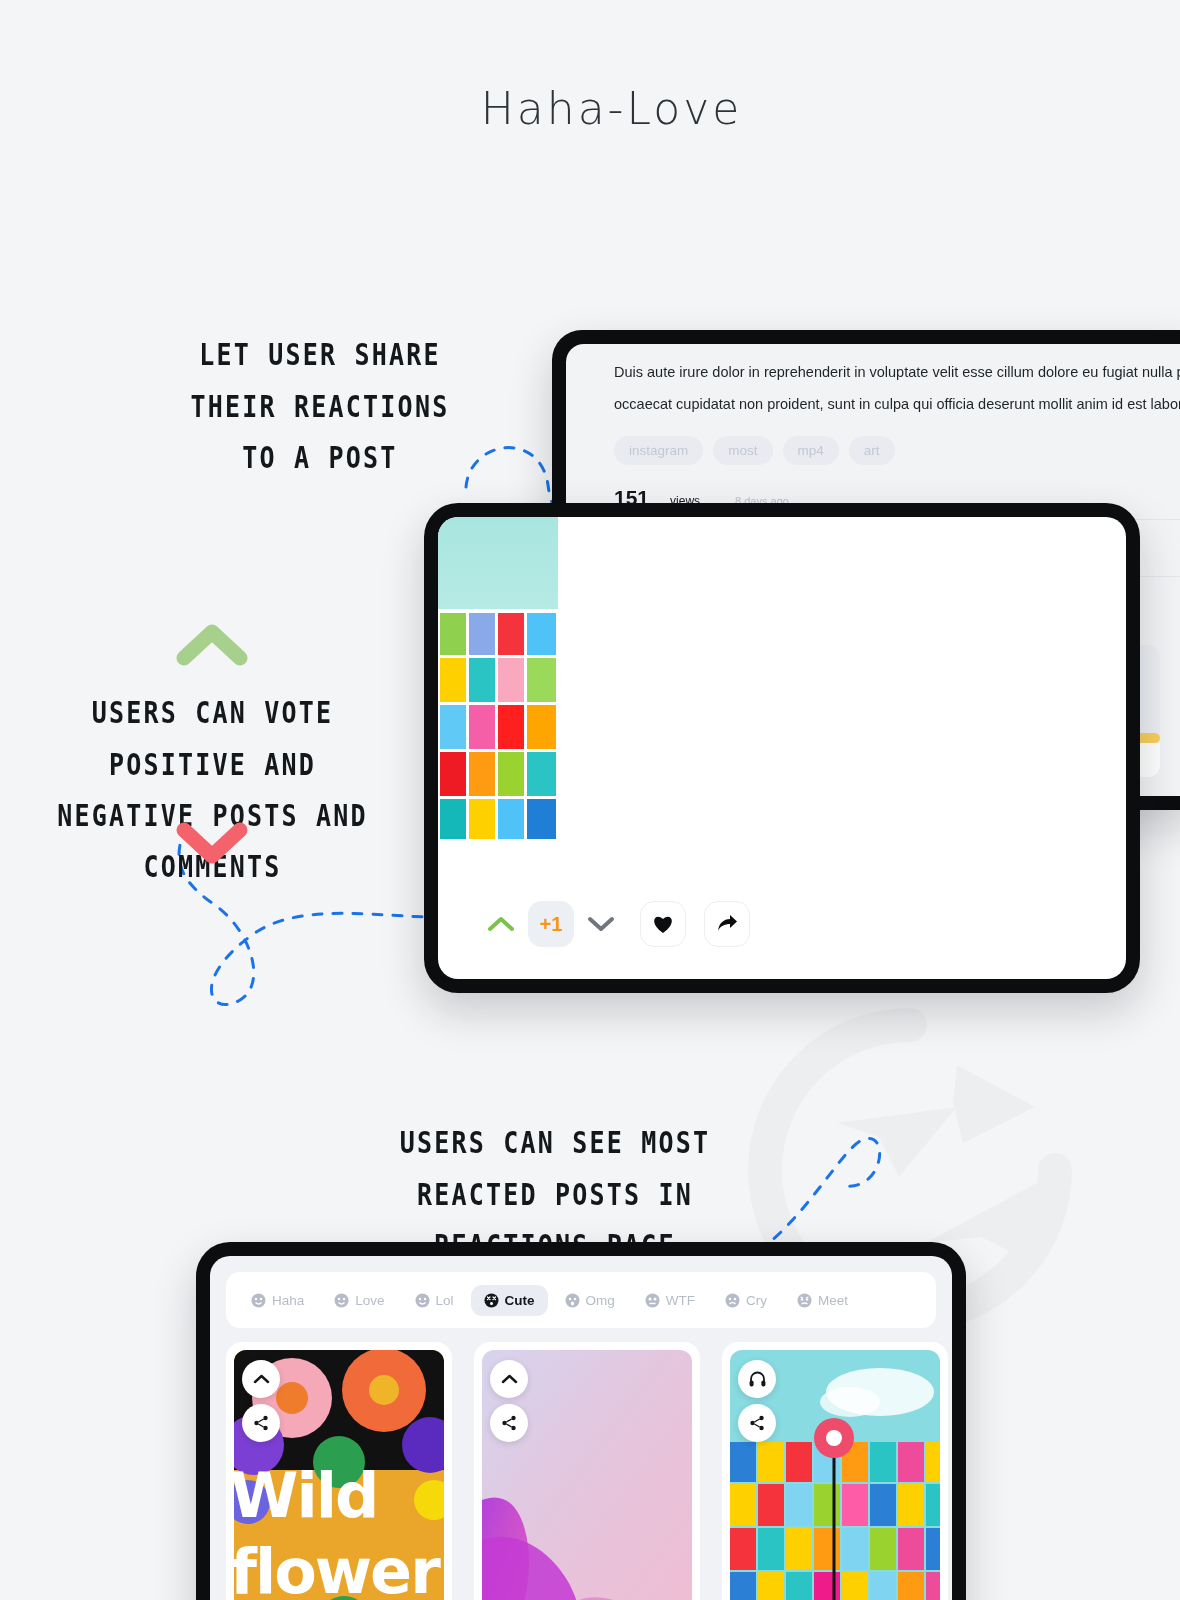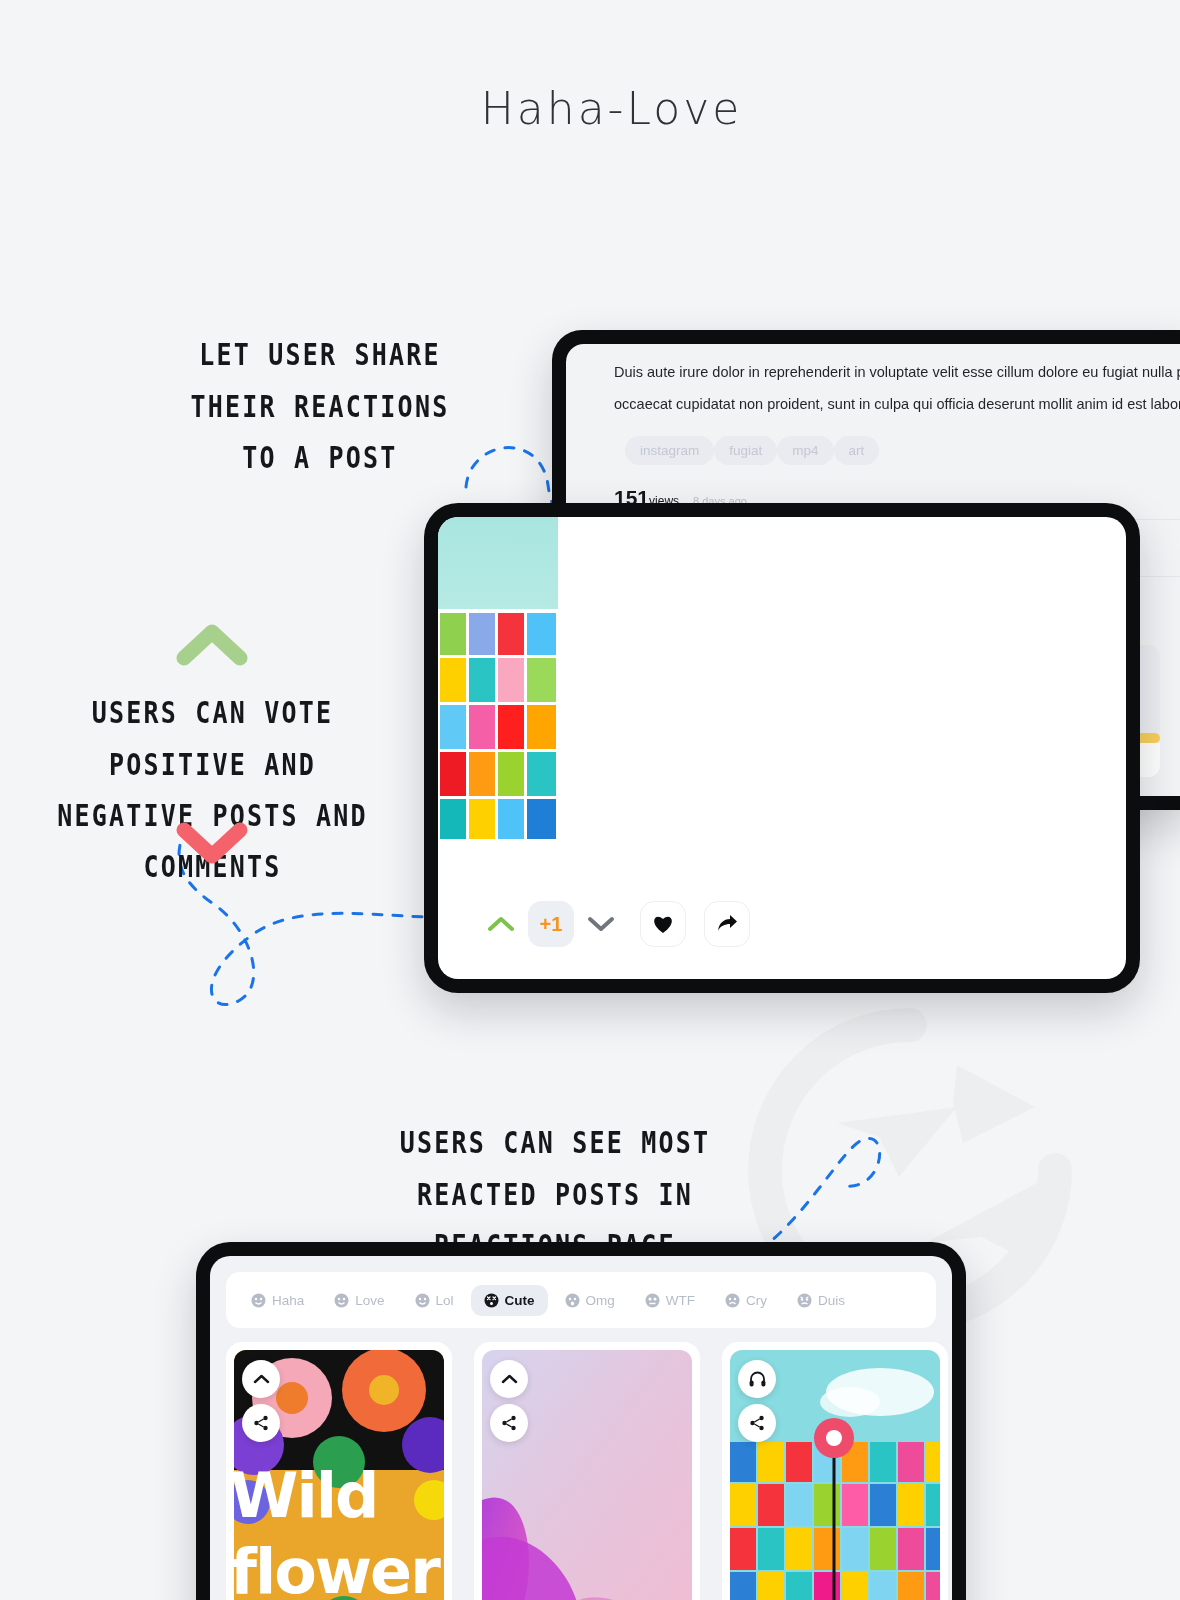--- a/index.html
+++ b/index.html
@@ -56,23 +56,23 @@
   
   #tablet-mid { left: 424px; top: 503px; width: 716px; height: 490px; padding: 14px; }
   #tablet-mid .screen { width: 688px; height: 462px; background: #ffffff; border-radius: 20px; overflow: hidden; position: relative; }
 
   
   #tablet-bot { left: 196px; top: 1242px; width: 770px; height: 400px; border-radius: 34px 34px 0 0; padding: 14px 14px 0 14px; }
   #tablet-bot .screen { width: 742px; height: 386px; background: #f1f2f5; border-radius: 20px 20px 0 0; overflow: hidden; position: relative; }
 
   
   .post-text { position: absolute; left: 48px; top: 12px; width: 720px; color: #1f2428; font-size: 14.5px; line-height: 32px; white-space: nowrap; }
-  .tagrow { position: absolute; left: 59px; top: 92px; display: flex; }
+  .tagrow { position: absolute; left: 48px; top: 92px; display: flex; gap: 10px; }
   .tag { background: #e9ebf0; color: #c3c8d2; font-size: 13.5px; border-radius: 16px; padding: 7px 15px; }
-  .metarow { position: absolute; left: 48px; top: 142px; display: flex; align-items: baseline; gap: 0; }
+  .metarow { position: absolute; left: 48px; top: 142px; display: flex; align-items: baseline; gap: 21px; }
   .metarow .cnt { font-size: 21px; font-weight: 700; color: #15181b; }
   .metarow .lbl { font-size: 12px; color: #15181b; }
   .metarow .ago { font-size: 11px; color: #b9bec8; margin-left: 14px; }
   .divider { position: absolute; left: 0; width: 640px; height: 1px; background: #e4e6ea; }
   .titlerow { position: absolute; left: 48px; top: 188px; display: flex; align-items: center; gap: 12px; }
   .titlerow .t { font-size: 16px; color: #15181b; }
 
   
   .reactions { position: absolute; left: 44px; top: 258px; display: flex; gap: 14px; }
   .react { width: 80px; display: flex; flex-direction: column; align-items: center; }
@@ -175,21 +175,21 @@
   <div class="anno3 hand">Users can see most reacted posts in reactions page</div>
 
   <div class="tablet-shell" id="tablet-top">
     <div class="screen">
 
       <div class="post-text">Duis aute irure dolor in reprehenderit in voluptate velit esse cillum dolore eu fugiat nulla pariatur. Excepteur sint</div>
       <div class="post-text" style="top:44px">occaecat cupidatat non proident, sunt in culpa qui officia deserunt mollit anim id est laborum.</div>
 
       <div class="tagrow">
         <span class="tag">instagram</span>
-        <span class="tag">fugiat</span>
+        <span class="tag">most</span>
         <span class="tag">mp4</span>
         <span class="tag">art</span>
       </div>
 
       <div class="metarow">
         <span class="cnt">151</span>
         <span class="lbl">views</span>
         <span class="ago">8 days ago</span>
       </div>
 
@@ -425,21 +425,21 @@
           <span class="tl">Cry</span>
         </div>
 
         <div class="tab">
           <svg width="15" height="15" viewBox="0 0 15 15">
               <circle cx="7.5" cy="7.5" r="7" fill="#b6bcc7"></circle>
               <circle cx="5" cy="6.5" r="1.2" fill="#fff"></circle>
               <circle cx="10" cy="6.5" r="1.2" fill="#fff"></circle>
               <path d="M4.5 11 q3 -2 6 0M3.5 4 l2.5 1M11.5 4 l-2.5 1" stroke="#fff" stroke-width="1.3" fill="none"></path>
             </svg>
-          <span class="tl">Duis</span>
+          <span class="tl">Meet</span>
         </div>
 
       </div>
 
       <div class="cards">
 
         <div class="card">
           <div class="media">
             <svg width="210" height="284" viewBox="0 0 210 284">
               <rect width="210" height="284" fill="#eaa52b"></rect>

